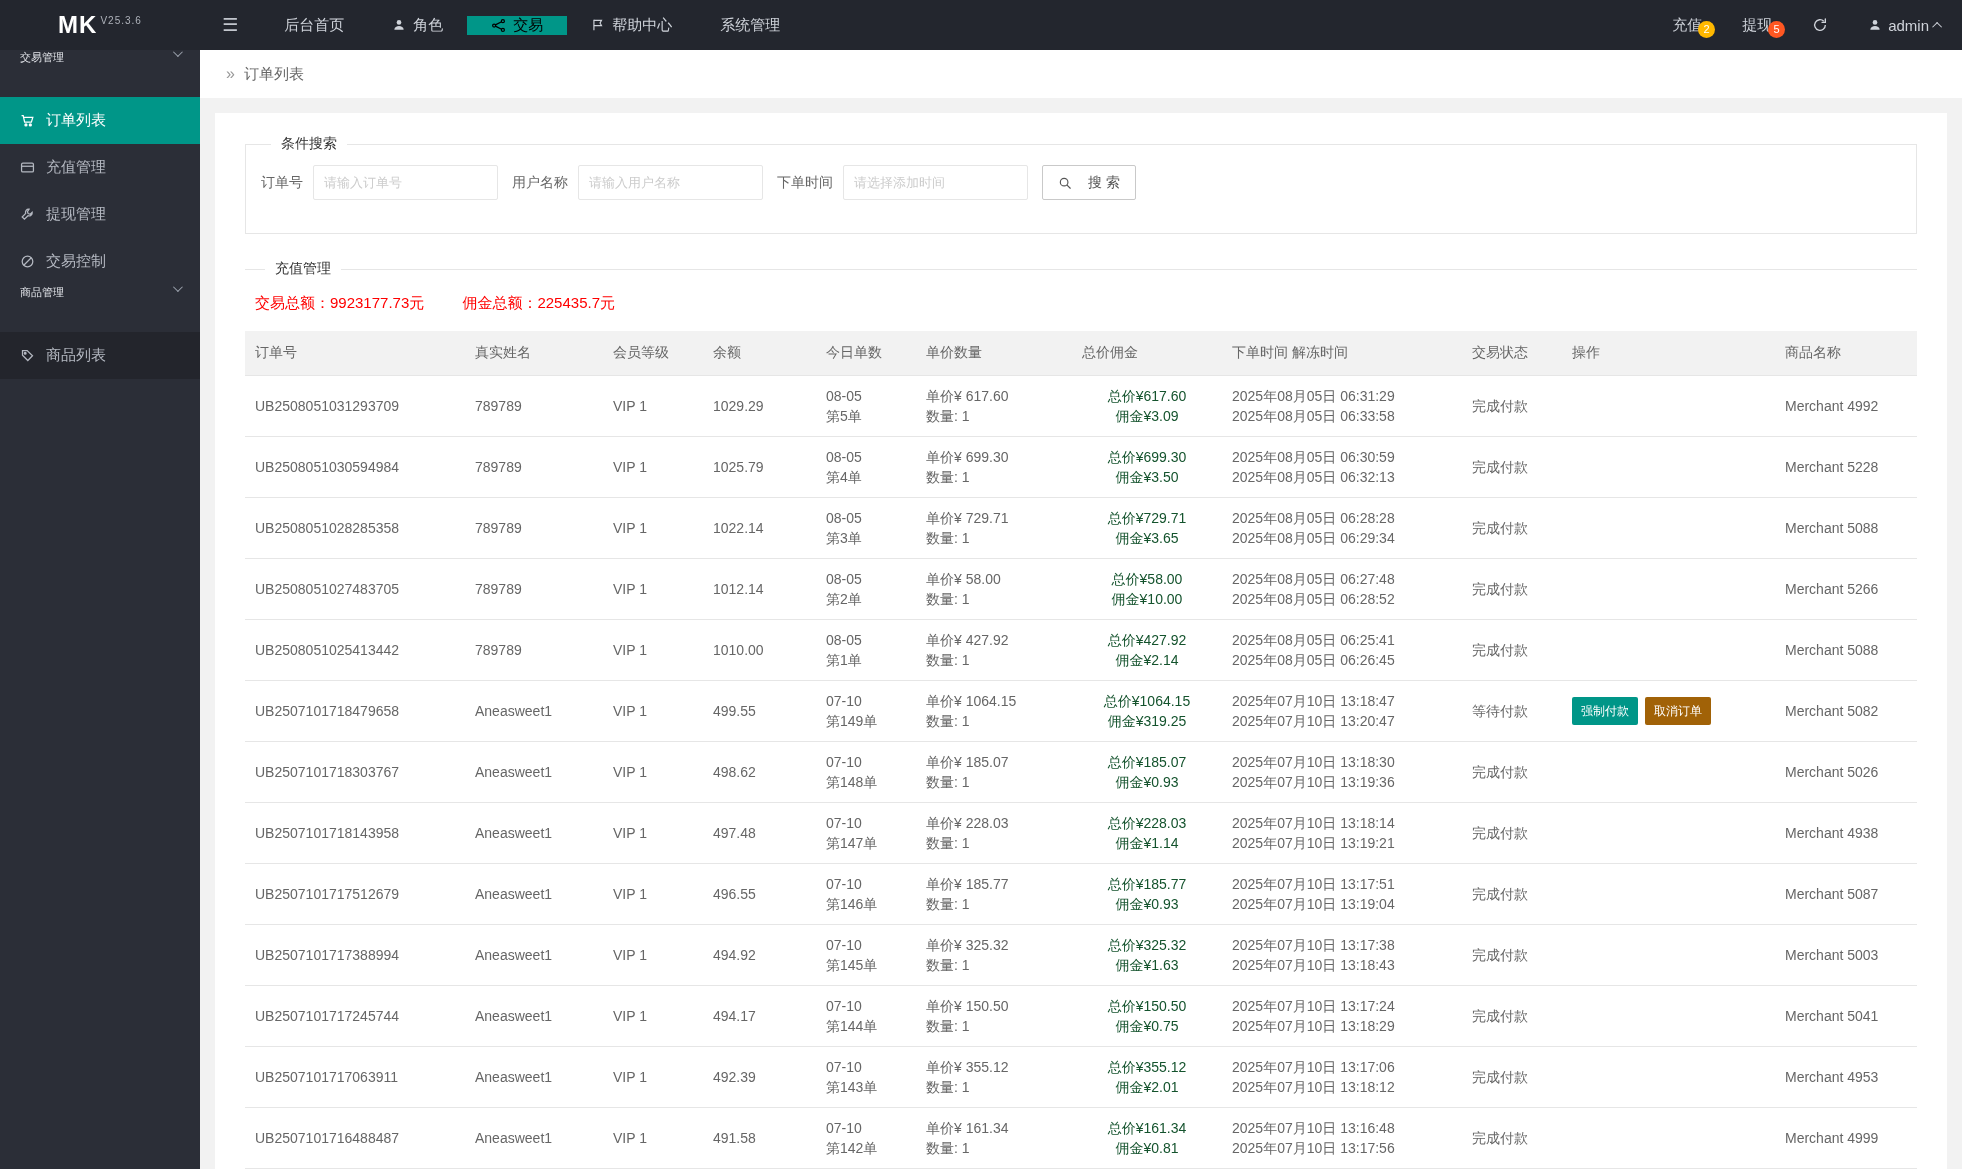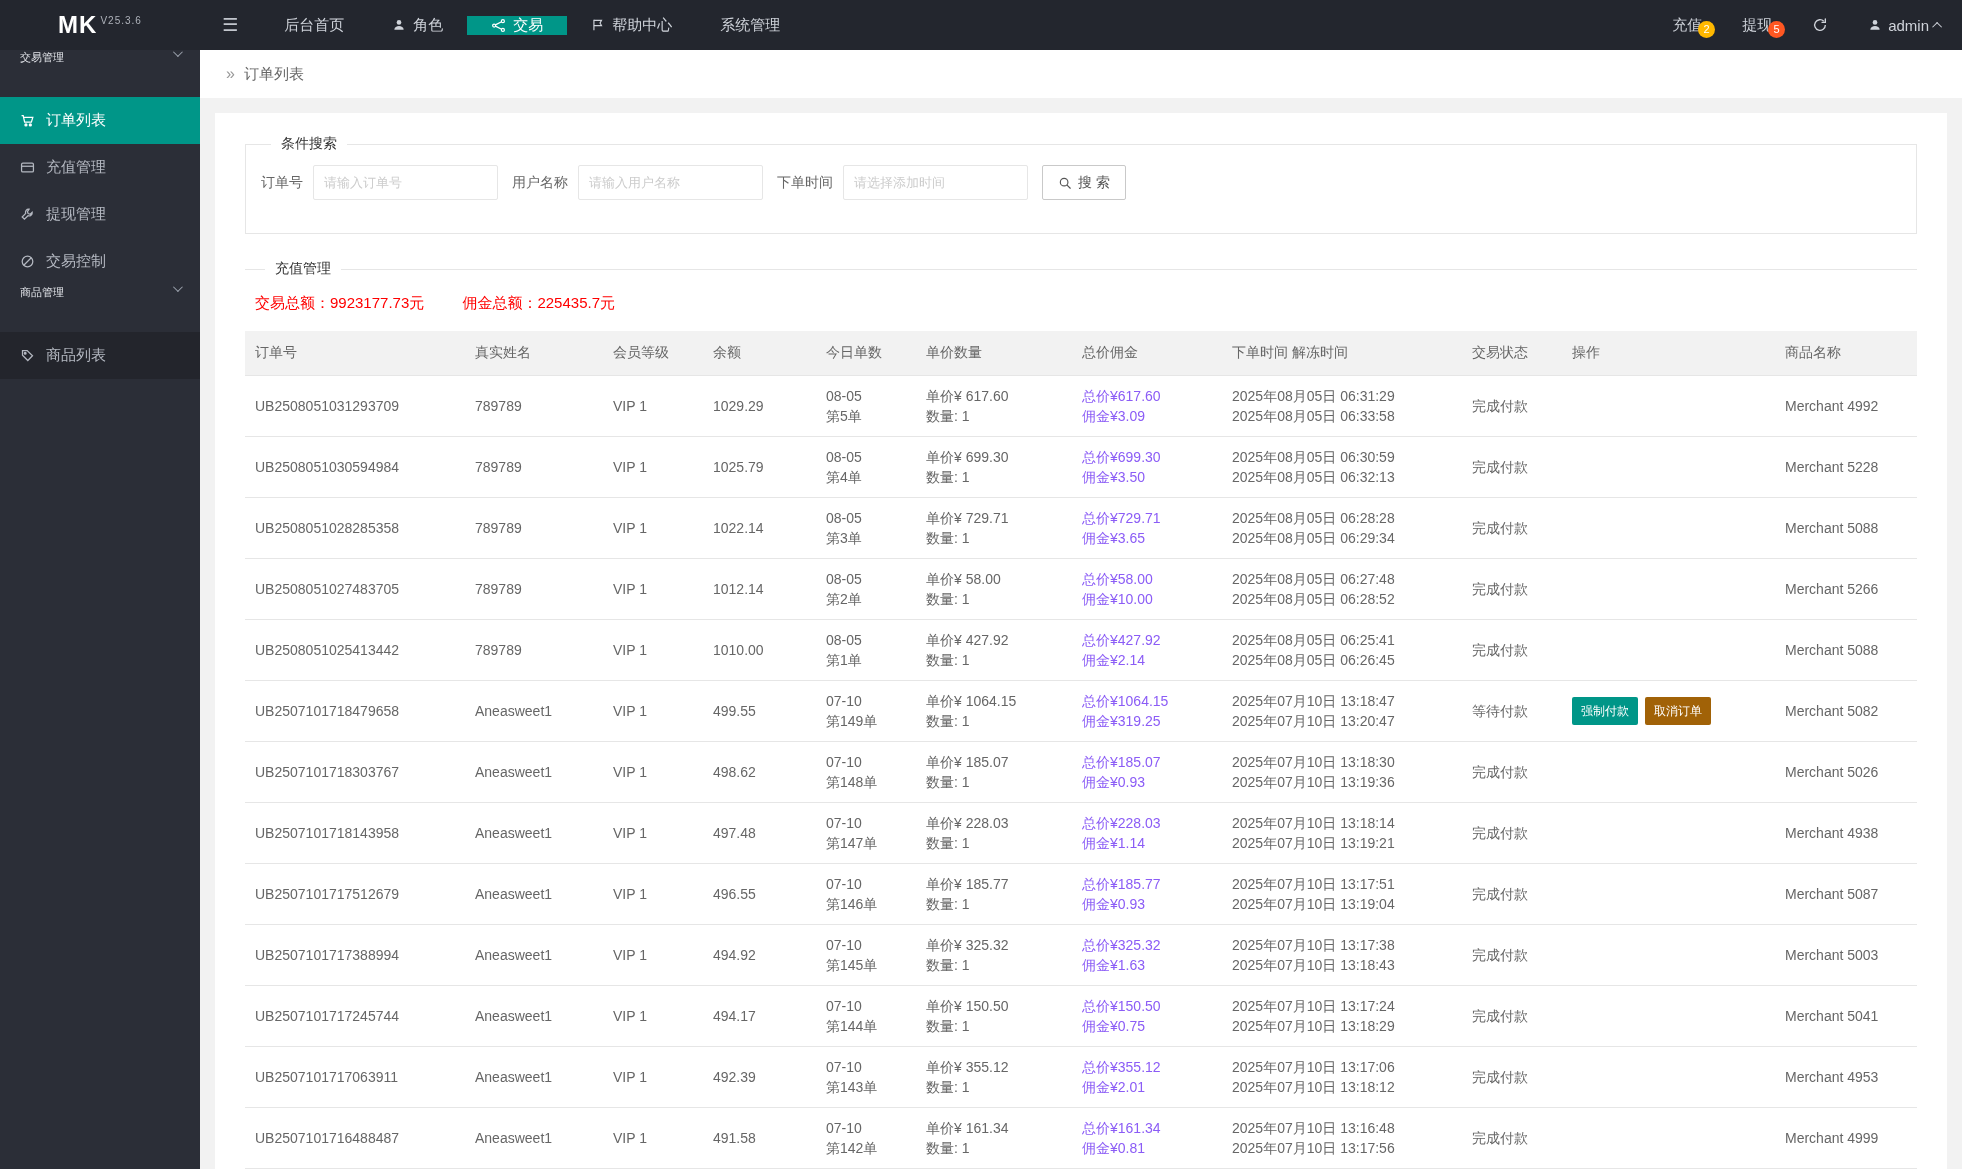--- a/index.html
+++ b/index.html
@@ -11,21 +11,21 @@
   
   .topbar { position: fixed; top: 0; left: 0; width: 1962px; height: 50px;
     background: #23262e; display: flex; align-items: center; color: #cfd3da; z-index: 20; }
   .logo { width: 200px; display: flex; align-items: center; justify-content: center;
     color: #fff; font-size: 24px; font-weight: bold; letter-spacing: 1px; }
   .logo sup { font-size: 10px; font-weight: normal; color: #aeb2ba; margin-left: 3px; margin-top: -10px; }
   .hamburger { display: flex; align-items: center; padding: 0 22px; font-size: 18px; color: #c2c6cd; cursor: pointer; }
   .topnav { display: flex; align-items: stretch; }
   .topnav .nav-item { display: flex; align-items: center; gap: 7px; padding: 0 24px;
     font-size: 15px; color: #cfd3da; cursor: pointer; font-family: Liberation Serif, serif; }
-  .topnav .nav-item.active { background: #009688; color: #ffffff; }
+  .topnav .nav-item.active { background: #009688; color: #000000; }
   .top-right { margin-left: auto; display: flex; align-items: stretch; }
   .top-right .tr-item { position: relative; display: flex; align-items: center; gap: 6px;
     padding: 0 20px; font-size: 15px; cursor: pointer; }
   .badge { position: absolute; top: 5px; right: 7px; min-width: 17px; height: 17px;
     line-height: 17px; border-radius: 9px; color: #fff; font-size: 11px; text-align: center; padding: 0 4px; }
   .badge.b-orange { background: #ffb800; }
   .badge.b-red { background: #ff5722; }
   .chev { display: inline-block; width: 7px; height: 7px;
     border-right: 1px solid currentColor; border-bottom: 1px solid currentColor; }
   .chev.down { transform: rotate(45deg) translateY(-2px); }
@@ -51,34 +51,34 @@
   fieldset legend { font-size: 14px; color: #333; padding: 0 10px; margin-left: 10px; }
   .search-row { display: flex; align-items: center; }
   .s-field { display: flex; align-items: center; gap: 10px; margin-right: 14px; }
   .s-field label { font-size: 14px; color: #666; white-space: nowrap; }
   .s-field input { height: 35px; width: 185px; border: 1px solid #e6e6e6; border-radius: 2px;
     padding: 0 10px; font-size: 13px; color: #4d7c0f; outline: none;
     font-family: "Liberation Sans", "DejaVu Sans", sans-serif; }
   .s-field input::placeholder { color: #ccc; }
   .search-btn { height: 35px; padding: 0 15px; background: #fff; border: 1px solid #c9c9c9;
     border-radius: 2px; font-size: 14px; color: #555; display: inline-flex; align-items: center;
-    gap: 6px; cursor: pointer; font-family: "Liberation Sans", "DejaVu Sans", sans-serif; justify-content: flex-end; }
+    gap: 16px; cursor: pointer; font-family: "Liberation Sans", "DejaVu Sans", sans-serif; justify-content: flex-end; }
   
   fieldset.stats-box { border: none; border-top: 1px solid #e6e6e6; margin: 26px 15px 6px; padding: 0 10px; }
   .stats-line { padding: 16px 0 6px; font-size: 15px; color: #ff0000; }
   .stats-line span { margin-right: 34px; }
   
   .table-wrap { margin: 12px 15px 0; }
   table { width: 100%; border-collapse: collapse; table-layout: fixed; }
   thead th { background: #f2f2f2; font-weight: normal; text-align: left; font-size: 14px;
     color: #666; padding: 13px 10px; border-bottom: 1px solid #e6e6e6; white-space: nowrap;
     overflow: hidden; }
   tbody td { font-size: 14px; color: #666; padding: 10px; border-bottom: 1px solid #e6e6e6;
     vertical-align: middle; line-height: 20px; overflow: hidden; white-space: nowrap; }
-  tbody td.red div { color: #8b5cf6; }
+  tbody td.red div { color: #14532d; text-align: center; }
   .btn { display: inline-block; padding: 4px 9px; border-radius: 2px; color: #fff;
     font-size: 12px; margin-right: 7px; cursor: pointer; white-space: nowrap; }
   .btn-teal { background: #009688; }
   .btn-orange { background: #a16207; text-align: center; }
 </style>
 </head>
 <body>
 
 <header class="topbar">
   <div class="logo">

